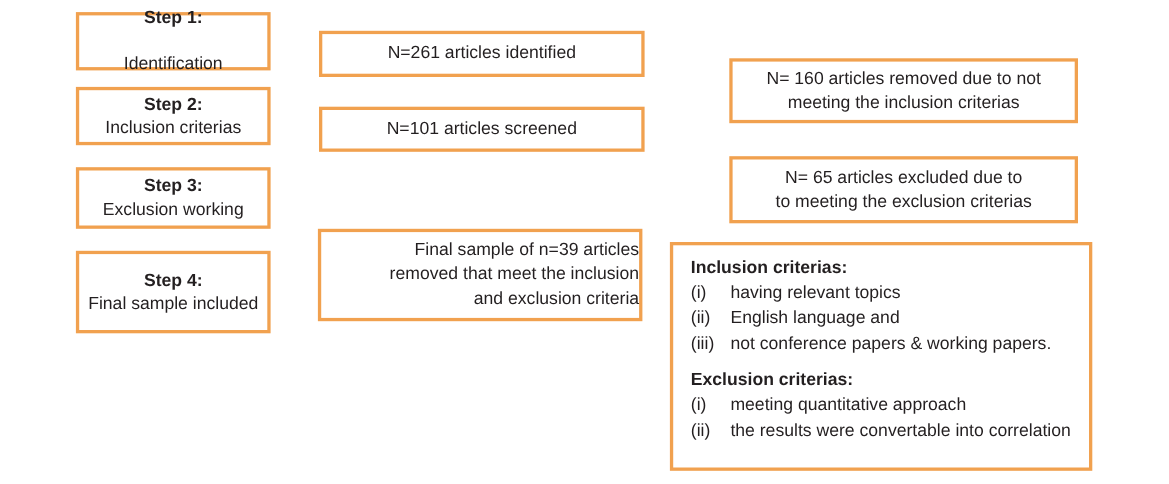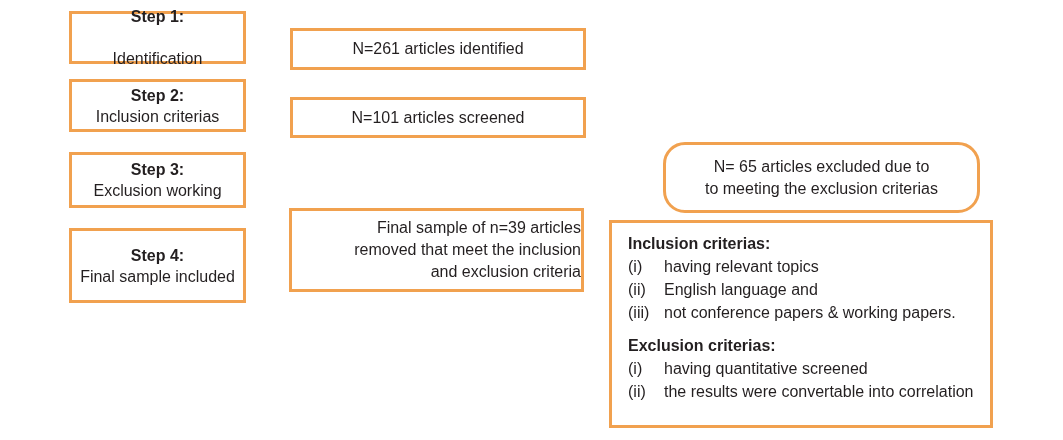--- a/index.html
+++ b/index.html
@@ -37,21 +37,21 @@
   .step3 { top: 152px; height: 56px; }
   .step4 { top: 228px; height: 75px; }
 
   
   .mid1 { left: 290px; top: 12px;  width: 296px; height: 42px; margin-top: 16px; }
   .mid2 { left: 290px; top: 97px;  width: 296px; height: 41px; }
   .mid3 { left: 289px; top: 208px; width: 295px; height: 84px; padding-left: 26px; align-items: flex-end; text-align: left; }
 
   
   .right1 { left: 663px; top: 53px;  width: 317px; height: 59px; }
-  .right2 { left: 663px; top: 142px; width: 317px; height: 71px; border-radius: 22px; }
+  .right2 { left: 663px; top: 142px; width: 317px; height: 61px; }
 
   
   .crit {
     left: 609px; top: 220px; width: 384px; height: 208px;
     justify-content: flex-start;
     padding: 9px 8px 0 16px;
   }
   .crit-heading { font-weight: bold; line-height: 23px; }
   .crit-heading.second { margin-top: 10px; }
   .crit-item { display: flex; line-height: 23px; }
@@ -85,20 +85,24 @@
   </div>
   <div class="box mid2 centered">
     <div class="line">N=101 articles screened</div>
   </div>
   <div class="box mid3">
     <div class="line">Final sample of n=39 articles</div>
     <div class="line">removed that meet the inclusion</div>
     <div class="line">and exclusion criteria</div>
   </div>
 
+  <div class="box right1 centered">
+    <div class="line">N= 160 articles removed due to not</div>
+    <div class="line">meeting the inclusion criterias</div>
+  </div>
   <div class="box right2 centered">
     <div class="line">N= 65 articles excluded due to</div>
     <div class="line">to meeting the exclusion criterias</div>
   </div>
 
   <div class="box crit">
     <div class="crit-heading">Inclusion criterias:</div>
     <div class="crit-item">
       <span class="lbl">(i)</span>
       <span class="txt">having relevant topics</span>
@@ -107,21 +111,21 @@
       <span class="lbl">(ii)</span>
       <span class="txt">English language and</span>
     </div>
     <div class="crit-item">
       <span class="lbl">(iii)</span>
       <span class="txt">not conference papers &amp; working papers.</span>
     </div>
     <div class="crit-heading second">Exclusion criterias:</div>
     <div class="crit-item">
       <span class="lbl">(i)</span>
-      <span class="txt">having quantitative screened</span>
+      <span class="txt">meeting quantitative approach</span>
     </div>
     <div class="crit-item">
       <span class="lbl">(ii)</span>
       <span class="txt">the results were convertable into correlation</span>
     </div>
   </div>
 
 </div>
 
 </body></html>

